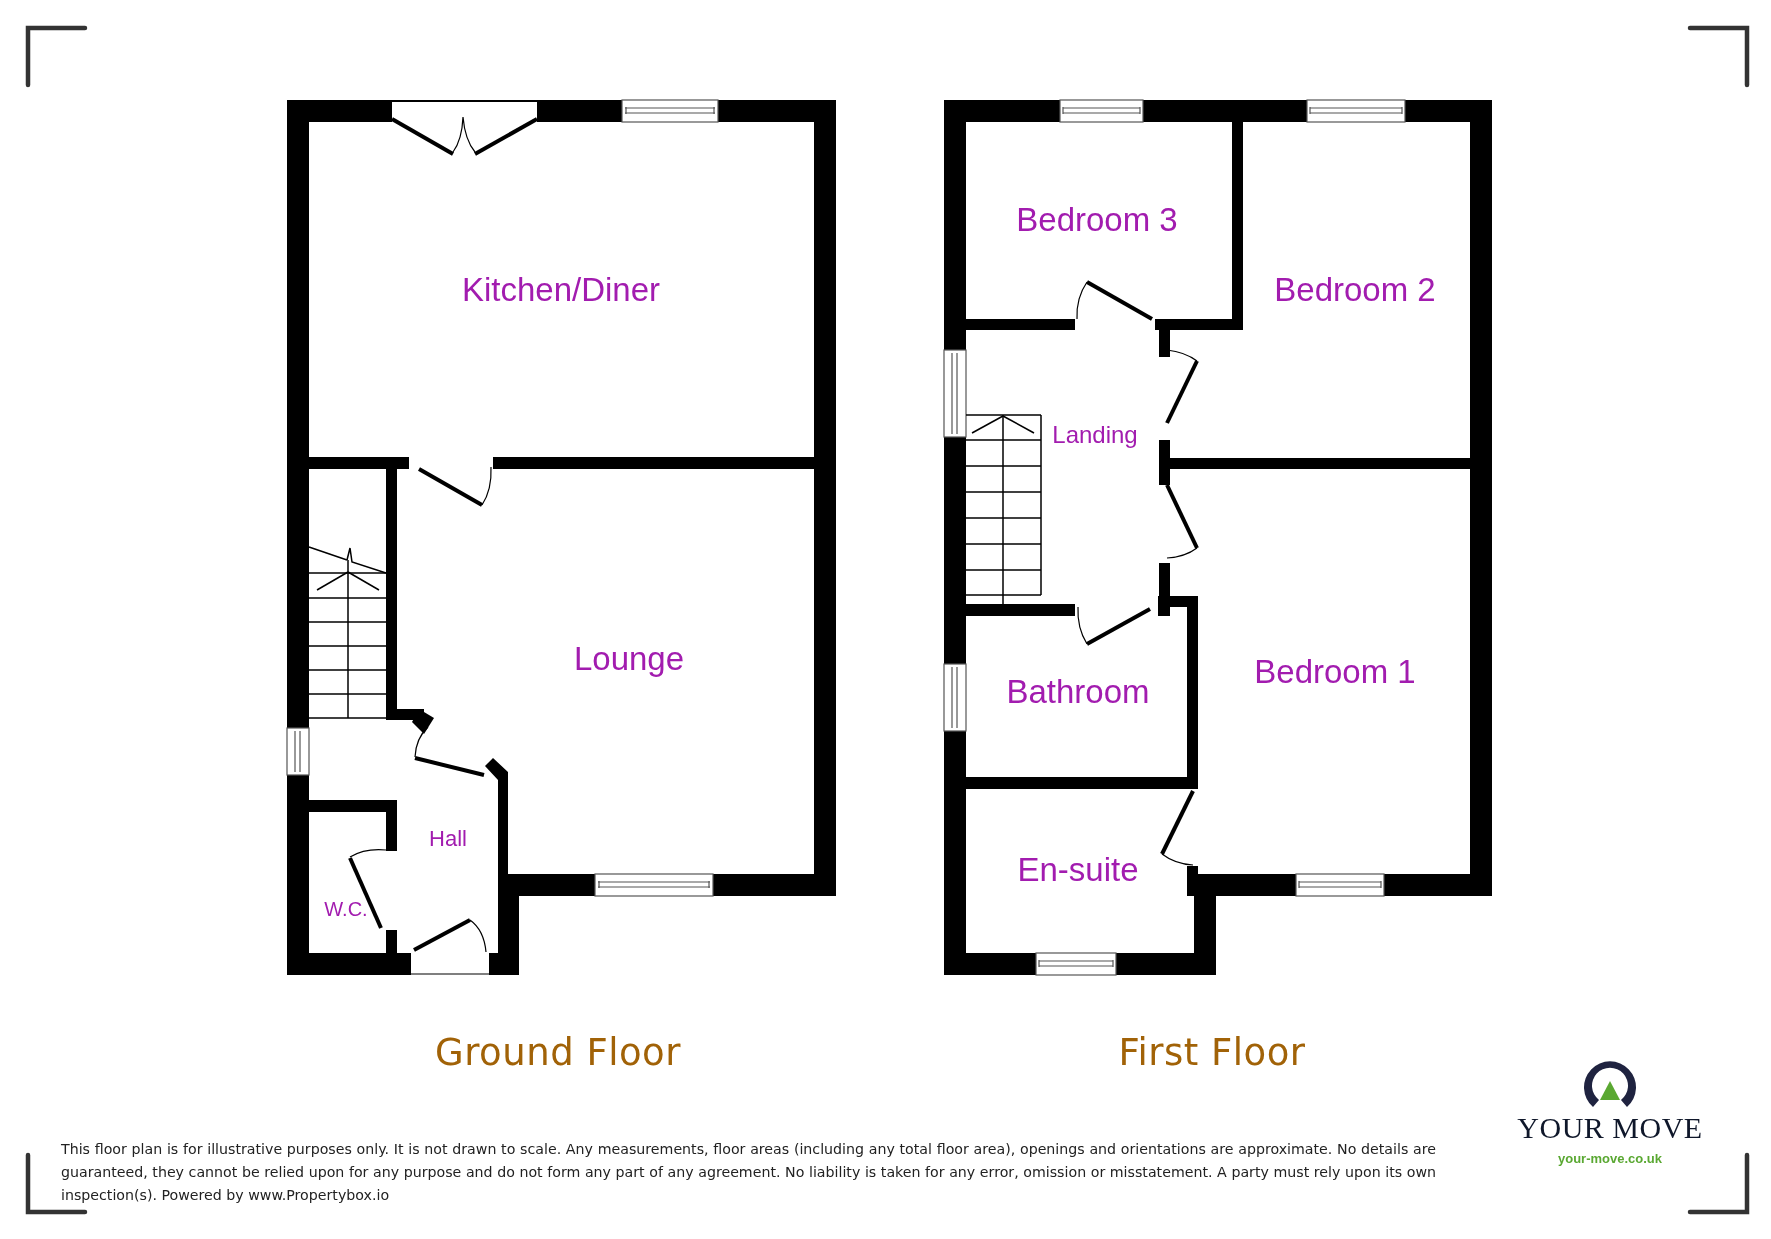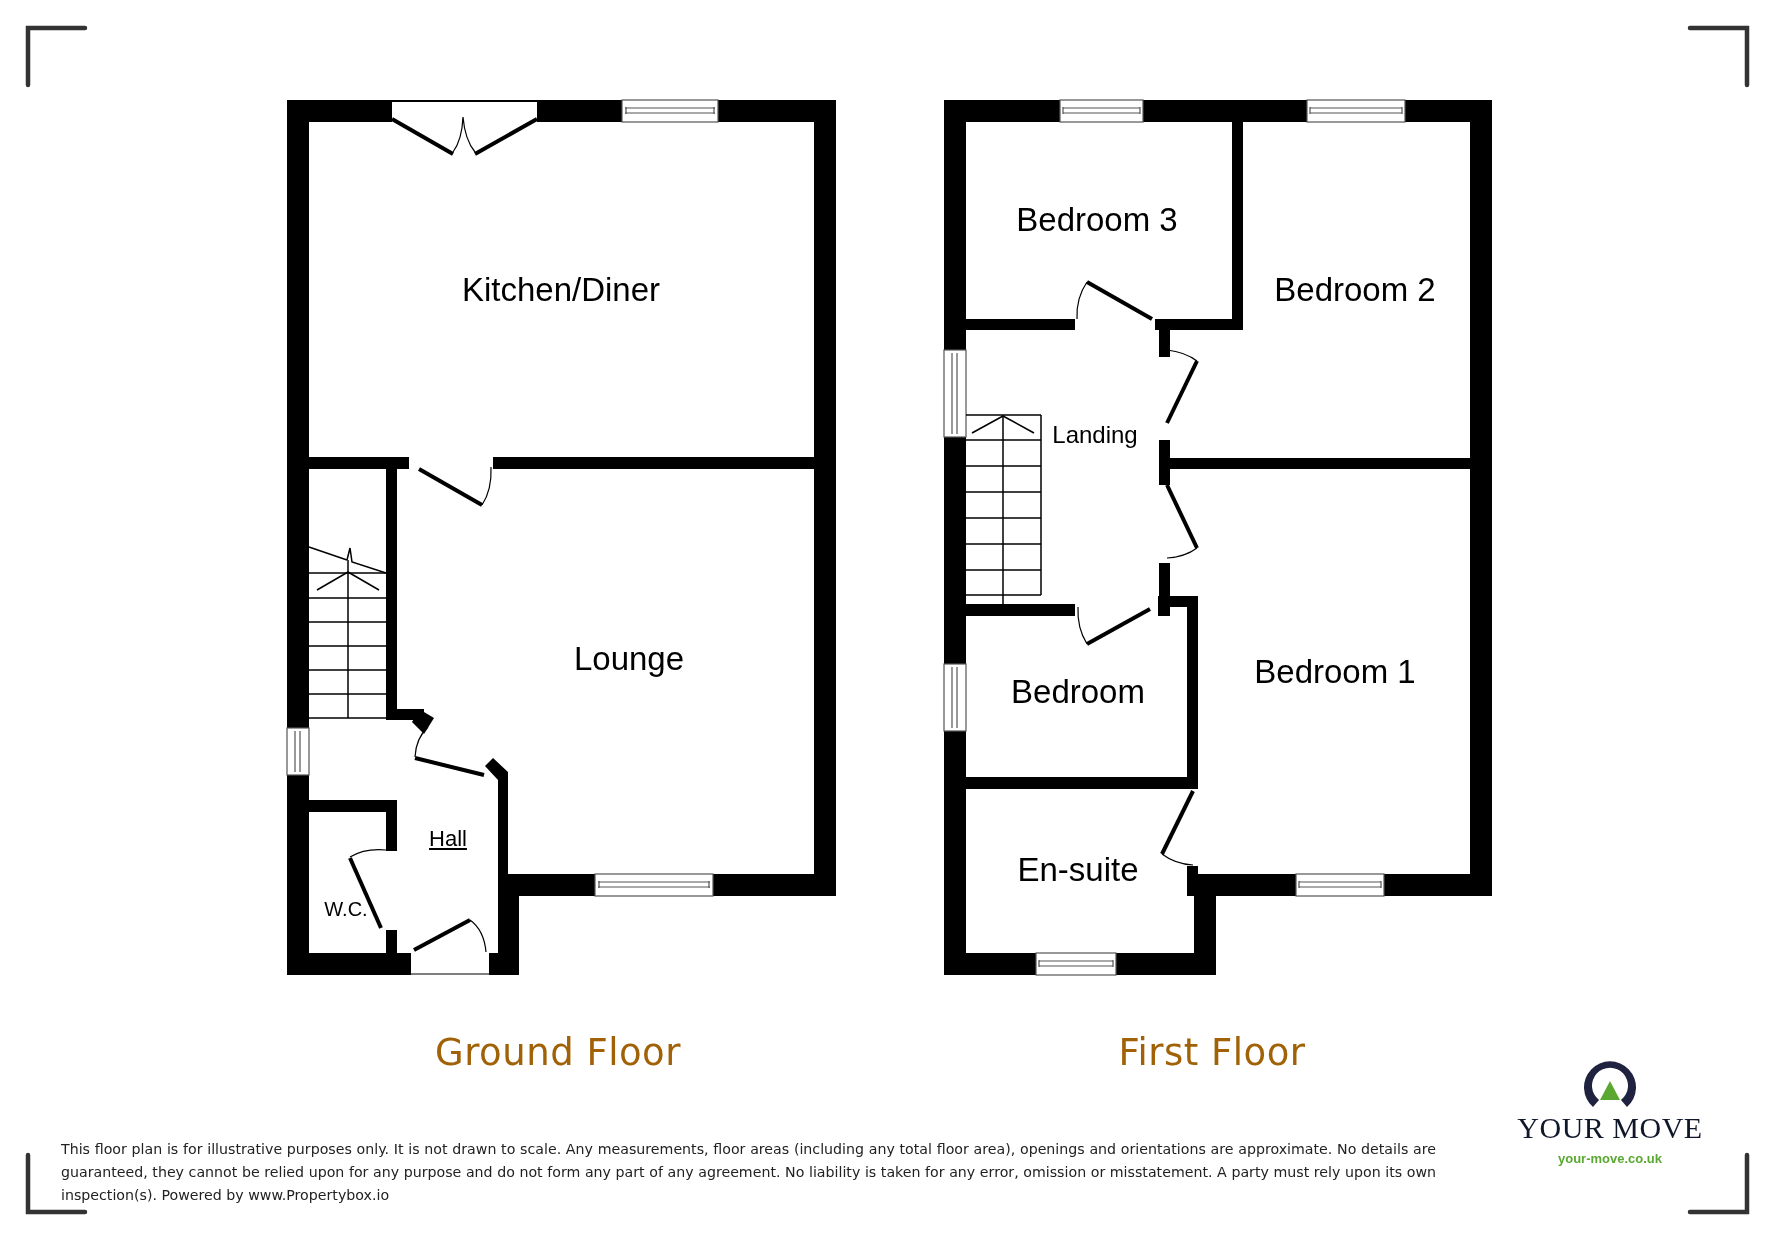--- a/index.html
+++ b/index.html
@@ -1,21 +1,21 @@
 <!DOCTYPE html>
 <html><head>
 <meta charset="utf-8">
 <style>
   html, body { margin: 0; padding: 0; background: #ffffff; }
   body { width: 1771px; height: 1239px; position: relative; overflow: hidden; font-family: "Liberation Sans", sans-serif; }
   .plan { position: absolute; left: 0; top: 0; }
-  .room-label { position: absolute; font-family: "Liberation Sans", sans-serif; color: #000000; white-space: nowrap; transform: translate(-50%, -50%); }
+  .room-label { position: absolute; font-family: "Liberation Sans", sans-serif; color: #a21caf; white-space: nowrap; transform: translate(-50%, -50%); }
   .room-lg { font-size: 33px; }
   .room-md { font-size: 24px; }
-  .room-sm { font-size: 22px; text-decoration: underline; }
+  .room-sm { font-size: 22px; }
   .room-xs { font-size: 20px; }
   .floor-title { position: absolute; font-family: "DejaVu Sans", sans-serif; font-size: 37px; color: #a16207; transform: translateX(-50%); white-space: nowrap; letter-spacing: 0.5px; margin-top: 41px; }
   .disclaimer { position: absolute; left: 61px; top: 1138px; width: 1375px; font-family: "DejaVu Sans", sans-serif; font-size: 14.2px; line-height: 23px; color: #222; text-align: justify; text-align-last: left; }
   .logo { position: absolute; left: 1510px; top: 1055px; width: 200px; text-align: center; }
   .logo-mark { display: block; margin: 0 auto; }
   .logo-name { font-family: "Liberation Serif", serif; font-size: 30px; color: #0f172a; letter-spacing: 0.5px; line-height: 30px; margin-top: 0px; }
   .logo-url { font-family: "Liberation Sans", sans-serif; font-size: 13px; color: #5aa832; font-weight: bold; margin-top: 8px; }
 </style>
 </head>
 <body>
@@ -241,21 +241,21 @@
 </svg>
 
 <div class="room-label room-lg" style="left:561px; top:290px;text-align:right;">Kitchen/Diner</div>
 <div class="room-label room-lg" style="left:629px; top:659px;">Lounge</div>
 <div class="room-label room-sm" style="left:448px; top:839px;">Hall</div>
 <div class="room-label room-xs" style="left:346px; top:909px;">W.C.</div>
 
 <div class="room-label room-lg" style="left:1097px; top:220px;">Bedroom 3</div>
 <div class="room-label room-lg" style="left:1355px; top:290px;">Bedroom 2</div>
 <div class="room-label room-md" style="left:1095px; top:435px;">Landing</div>
-<div class="room-label room-lg" style="left:1078px; top:692px;">Bedroom</div>
+<div class="room-label room-lg" style="left:1078px; top:692px;">Bathroom</div>
 <div class="room-label room-lg" style="left:1335px; top:672px;">Bedroom 1</div>
 <div class="room-label room-lg" style="left:1078px; top:870px;">En-suite</div>
 
 <div class="floor-title" style="left:558px; top:990px;">Ground Floor</div>
 <div class="floor-title" style="left:1212px; top:990px;text-align:right;">First Floor</div>
 
 <div class="disclaimer">This floor plan is for illustrative purposes only. It is not drawn to scale. Any measurements, floor areas (including any total floor area), openings and orientations are approximate. No details are guaranteed, they cannot be relied upon for any purpose and do not form any part of any agreement. No liability is taken for any error, omission or misstatement. A party must rely upon its own inspection(s). Powered by www.Propertybox.io</div>
 
 <div class="logo">
   <svg class="logo-mark" width="62" height="58" viewBox="0 0 62 58">

